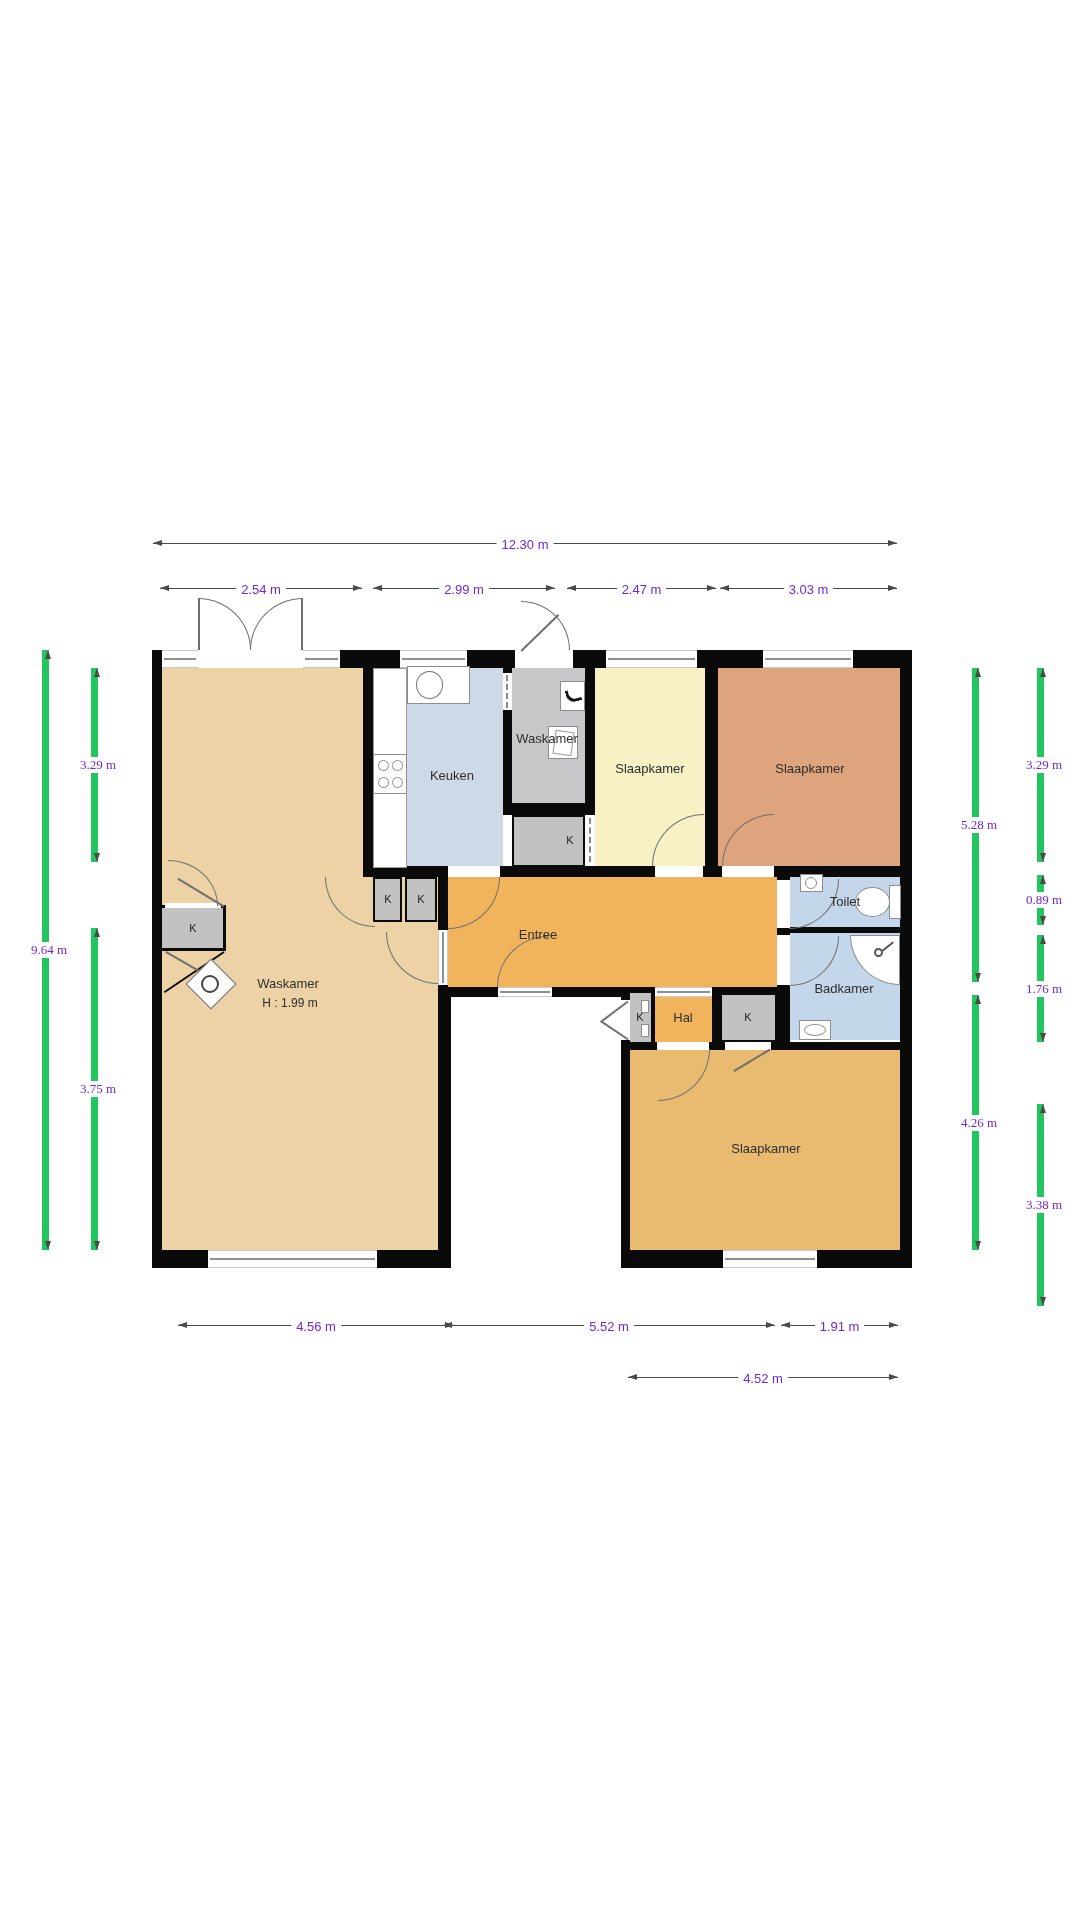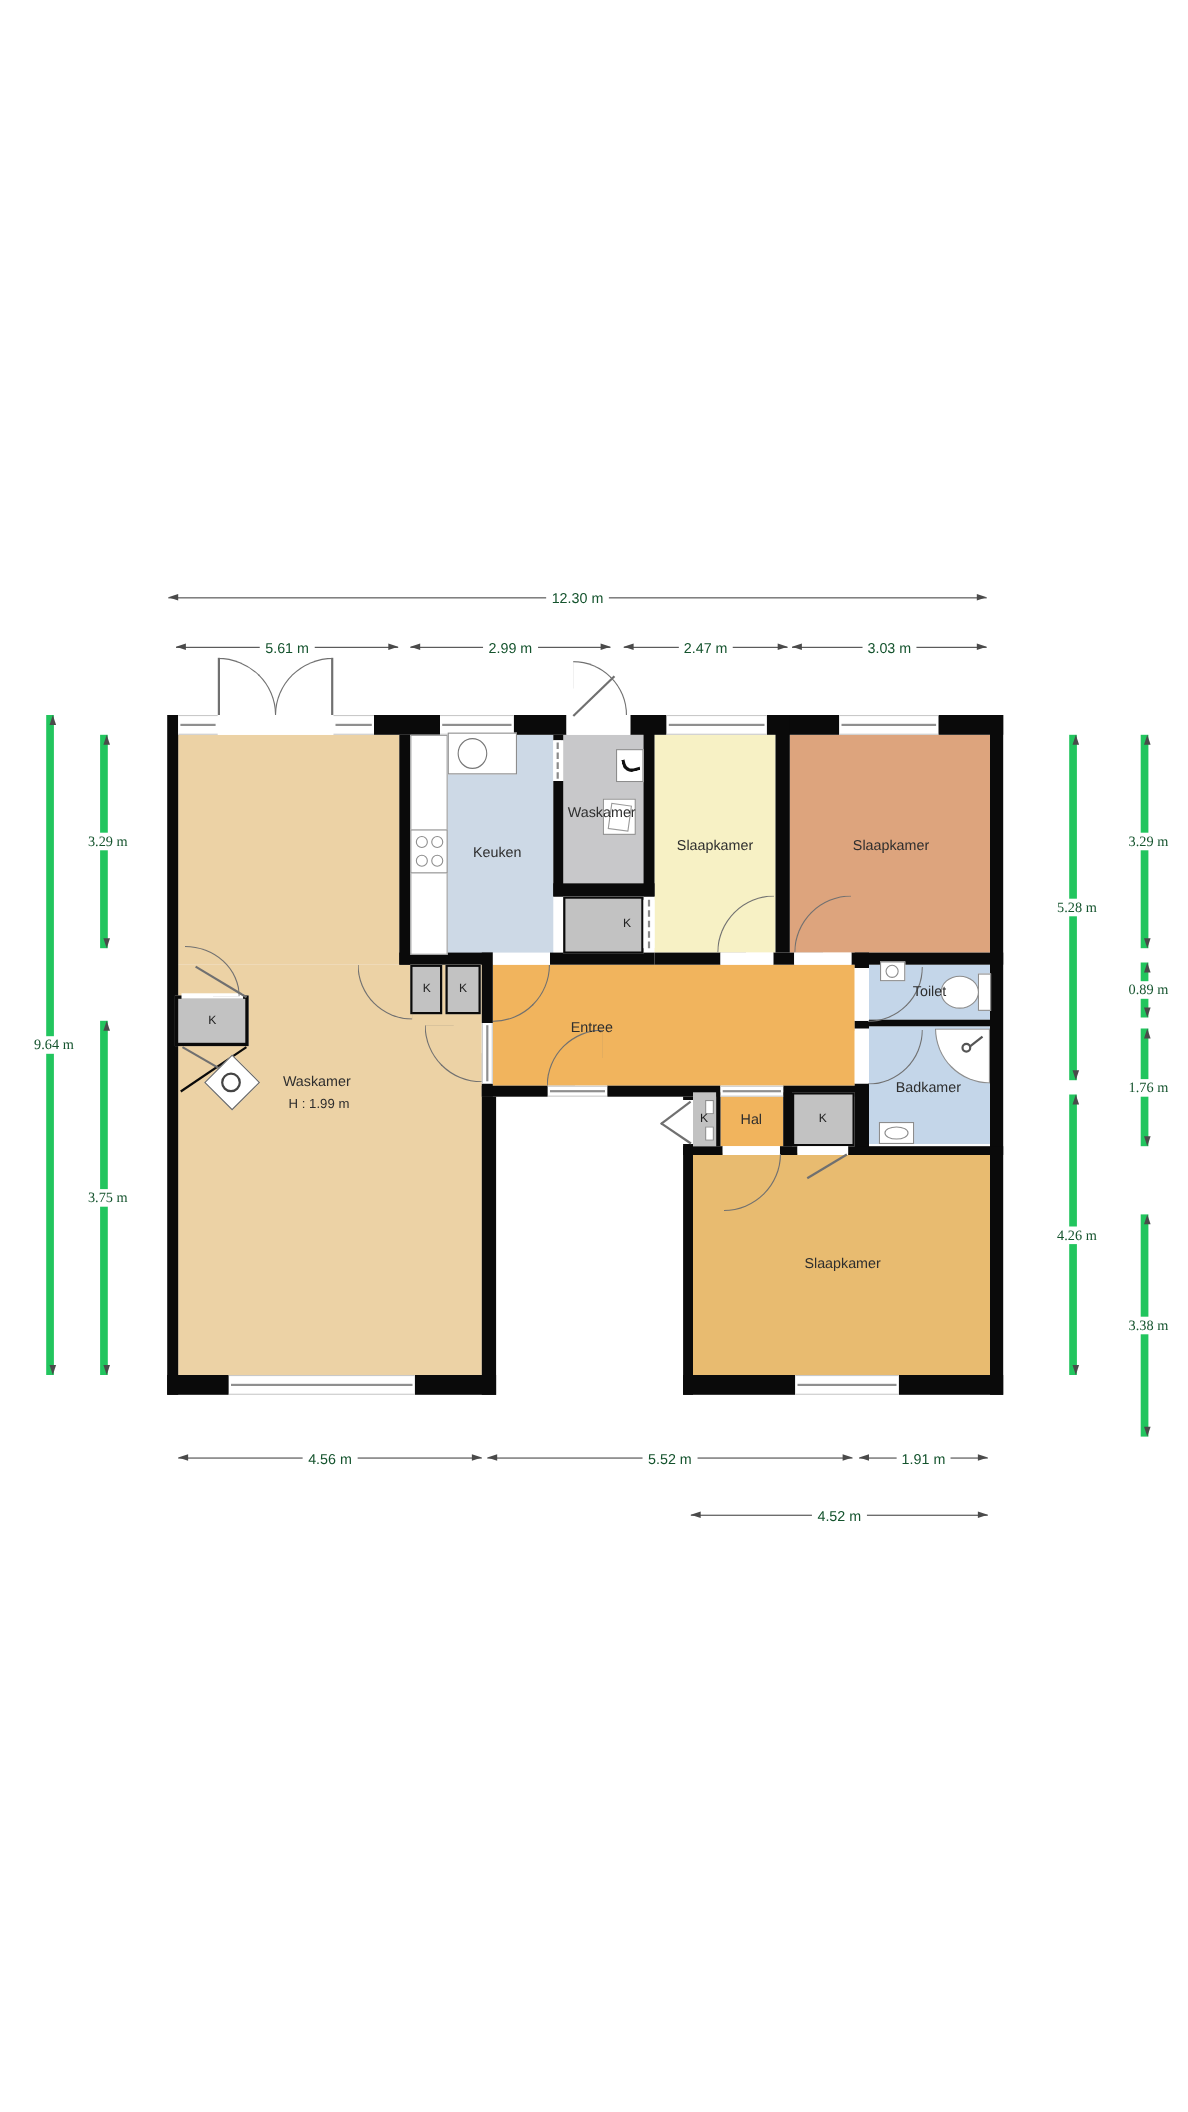--- a/index.html
+++ b/index.html
@@ -26,21 +26,21 @@
   .lab.small{font-size:12px;}
   .klab{position:absolute;z-index:5;font-size:11px;white-space:nowrap;transform:translate(-50%,-50%);color:#222;}
   
   .dimh{position:absolute;z-index:5;height:0;border-top:1px solid #4a4a4a;}
   .dimv{position:absolute;z-index:5;width:0;border-left:7px solid #22c55e;font-family:Liberation Serif, serif;}
   .ah{position:absolute;width:0;height:0;border-style:solid;}
   .dimh .a-l{left:0;top:-4px;border-width:3.5px 9px 3.5px 0;border-color:transparent #4a4a4a transparent transparent;}
   .dimh .a-r{right:0;top:-4px;border-width:3.5px 0 3.5px 9px;border-color:transparent transparent transparent #4a4a4a;}
   .dimv .a-t{top:0;left:-4.5px;border-width:0 3.5px 9px 3.5px;border-color:transparent transparent #4a4a4a transparent;}
   .dimv .a-b{bottom:0;left:-4.5px;border-width:9px 3.5px 0 3.5px;border-color:#4a4a4a transparent transparent transparent;}
-  .dlab{position:absolute;left:50%;top:0;transform:translate(-50%,-50%);background:#fff;padding:0 5px;font-size:13px;color:#14532d;white-space:nowrap;}
+  .dlab{position:absolute;left:50%;top:0;transform:translate(-50%,-50%);background:#fff;padding:0 5px;font-size:13px;color:#6d28d9;white-space:nowrap;}
   .dimv .dlab{left:0;top:50%;}
   .dash{position:absolute;z-index:4;width:0;border-left:2px dashed #8a8a8a;}
 </style>
 </head>
 <body>
 
 <div id="canvas">
 
   <div class="room" style="left: 162px; top: 668px; width: 201px; height: 209px; background-color: rgb(236, 210, 165);"></div>
   <div class="room" style="left: 162px; top: 877px; width: 276px; height: 373px; background-color: rgb(236, 210, 165);"></div>
@@ -199,39 +199,39 @@
   <div class="klab" style="left:748px;top:1017px;">K</div>
 
   <div class="dimh" style="left:153px;top:543px;width:744px;">
     <span class="ah a-l"></span>
       <span class="ah a-r"></span>
     <span class="dlab">12.30 m</span>
   </div>
   <div class="dimh" style="left:160px;top:588px;width:202px;">
     <span class="ah a-l"></span>
       <span class="ah a-r"></span>
-    <span class="dlab">5.61 m</span>
+    <span class="dlab">2.54 m</span>
   </div>
   <div class="dimh" style="left:373px;top:588px;width:182px;">
     <span class="ah a-l"></span>
       <span class="ah a-r"></span>
     <span class="dlab">2.99 m</span>
   </div>
   <div class="dimh" style="left:567px;top:588px;width:149px;">
     <span class="ah a-l"></span>
       <span class="ah a-r"></span>
     <span class="dlab">2.47 m</span>
   </div>
   <div class="dimh" style="left:720px;top:588px;width:177px;">
     <span class="ah a-l"></span>
       <span class="ah a-r"></span>
     <span class="dlab">3.03 m</span>
   </div>
 
-  <div class="dimh" style="left:162px;top:1325px;width:276px;text-align:center;">
+  <div class="dimh" style="left:178px;top:1325px;width:276px;text-align:center;">
     <span class="ah a-l"></span>
       <span class="ah a-r"></span>
     <span class="dlab">4.56 m</span>
   </div>
   <div class="dimh" style="left:443px;top:1325px;width:332px;">
     <span class="ah a-l"></span>
       <span class="ah a-r"></span>
     <span class="dlab">5.52 m</span>
   </div>
   <div class="dimh" style="left:781px;top:1325px;width:117px;text-align:right;">

